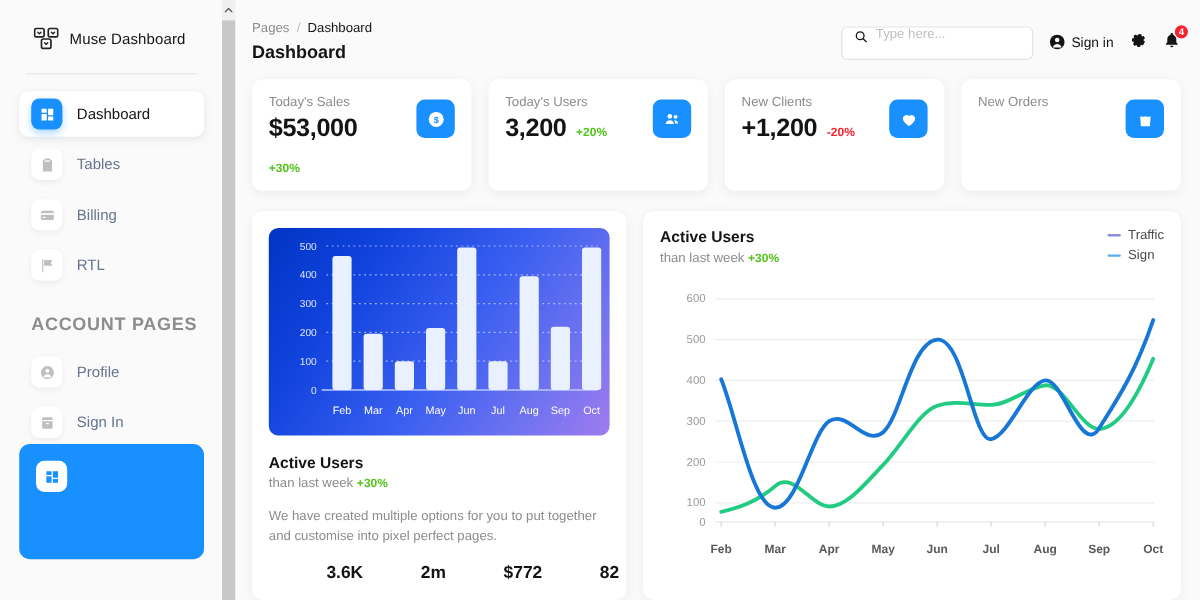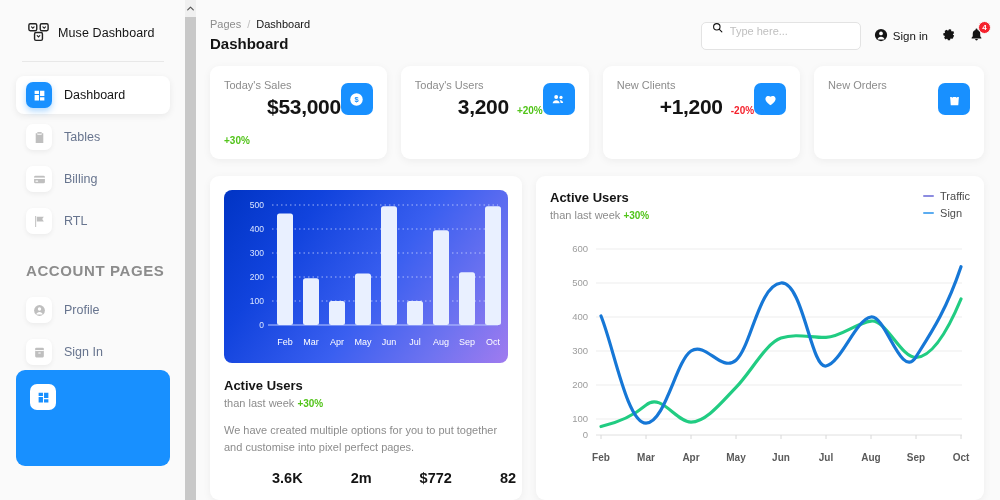--- a/index.html
+++ b/index.html
@@ -93,22 +93,22 @@
   .crumb { font-size: 11px; color: #8c8c8c; display: flex; gap: 6px; align-items:center; }
   .crumb .cur { color: #141414; }
   .crumb .slash { color: #bfbfbf; }
   .page-title { font-size: 15px; font-weight: 700; color: #141414; margin-top: 5px; }
 
   .topright { display: flex; align-items: center; gap: 13px; padding-top: 4px; }
   .search {
     width: 160px; height: 28px;
     border: 1px solid #e3e3e3; border-radius: 5px;
     background: #fff;
-    display: flex; align-items: flex-end; gap: 7px;
-    padding: 12px 10px;
+    display: flex; align-items: flex-start; gap: 7px;
+    padding: 0 10px;
   }
   .search svg { width: 11px; height: 11px; flex:0 0 11px; }
   .search input {
     border: 0; outline: 0; font-size: 11px; color: #141414;
     font-family: "Liberation Sans", sans-serif;
     width: 100%; background: transparent;
   }
   .search input::placeholder { color: #bfbfbf; }
   .signin { display:flex; align-items:center; gap: 5px; cursor: pointer; }
   .signin svg { width: 14px; height: 14px; }
@@ -128,21 +128,21 @@
   .stats { display: flex; gap: 14px; }
   .stat {
     flex: 1;
     background: #fff; border-radius: 9px;
     box-shadow: 0 2px 9px rgba(0,0,0,.055);
     padding: 13px 14px;
     display: flex; align-items: flex-start; justify-content: space-between;
   }
   .stat.tall { align-self: flex-start; }
   .stat-label { font-size: 11px; color: #8c8c8c; margin-bottom: 4px; }
-  .stat-row { display: flex; align-items: baseline; gap: 8px; margin-left: 43px; }
+  .stat-row { display: flex; align-items: baseline; gap: 8px; }
   .stat-value { font-size: 21px; font-weight: 700; color: #141414; letter-spacing: -.3px; }
   .delta { font-size: 10px; font-weight: 700; }
   .delta.up { color: #52c41a; }
   .delta.down { color: #f5222d; }
   .delta.block { display: block; margin-top: 16px; }
   .stat-ico {
     width: 32px; height: 32px; flex: 0 0 32px;
     background: #1890ff; border-radius: 7px;
     display: flex; align-items: center; justify-content: center;
     margin-top: 4px;

